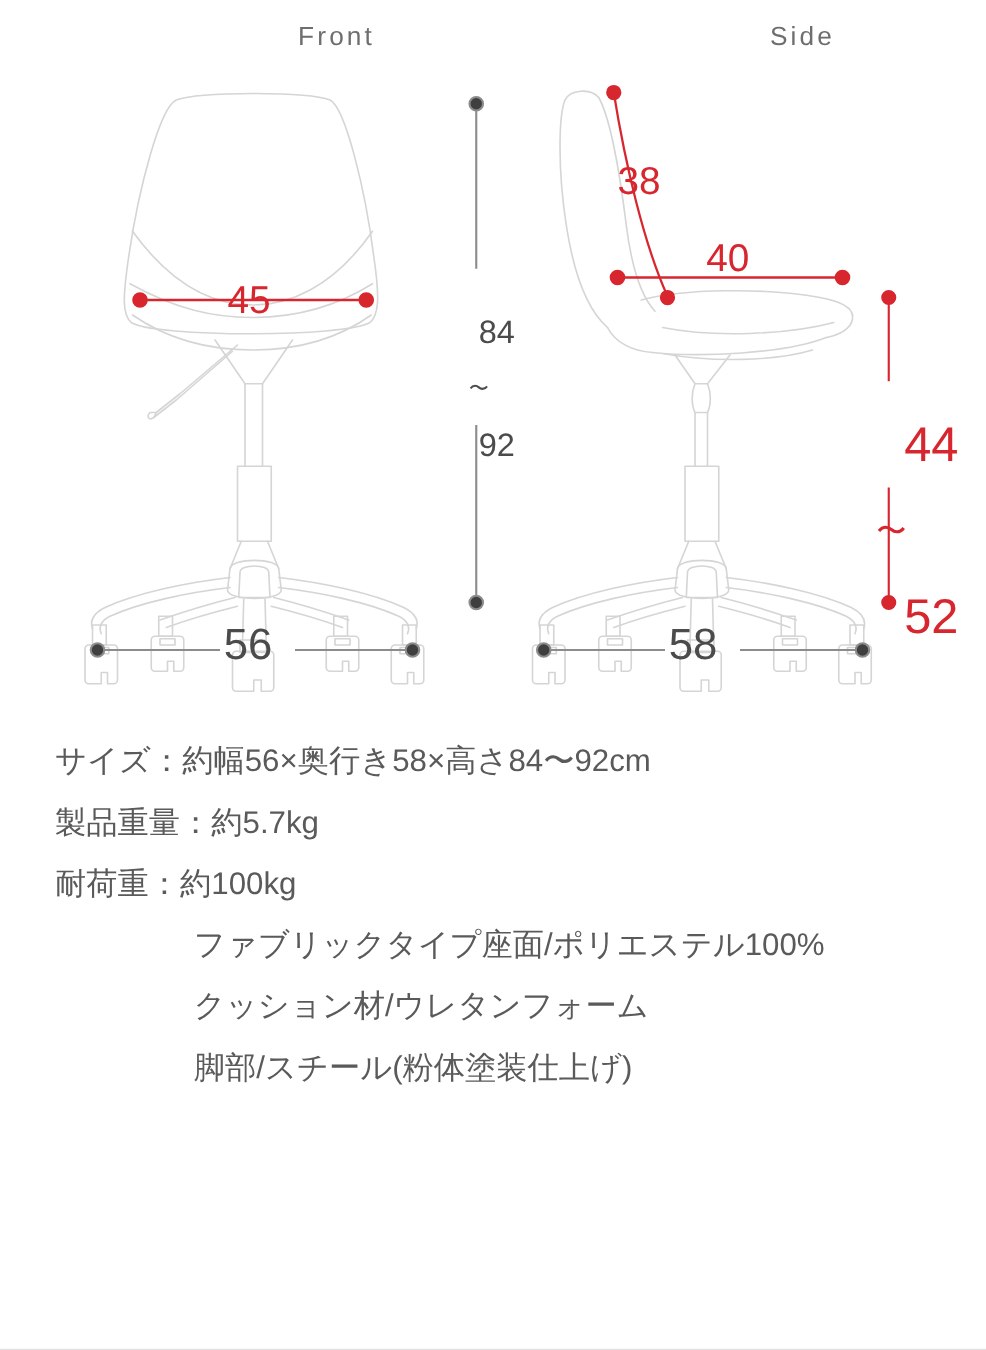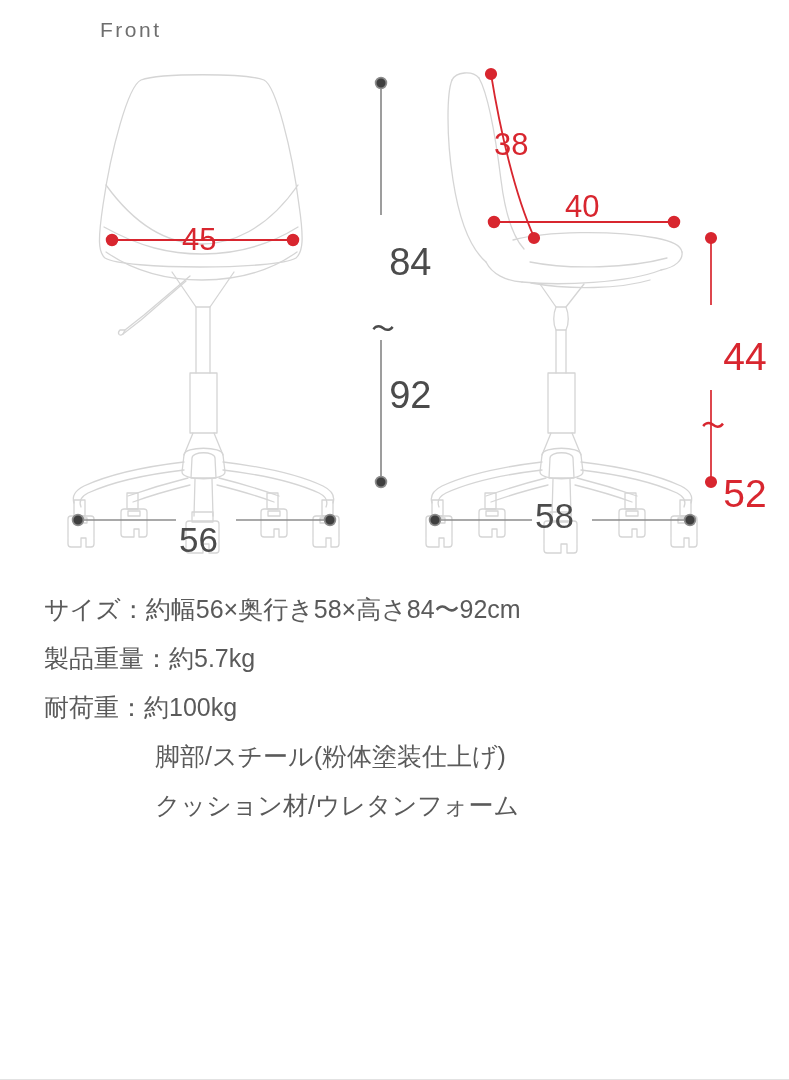--- a/index.html
+++ b/index.html
@@ -19,21 +19,21 @@
   }
 
   
   .view-title {
     position: absolute;
     top: 18px;
     font-size: 21px;
     color: #6e6e6e;
     letter-spacing: 2.5px;
     font-weight: 400;
-    text-align: left;
+    text-align: right;
     width: 200px;
   }
   #title-front { left: 100px; }
   #title-side  { left: 468px; }
 
   
   #drawing {
     position: absolute;
     top: 0;
     left: 0;
@@ -48,33 +48,33 @@
     font-weight: 400;
     line-height: 1;
     white-space: pre;
   }
   .dim-red  { color: #d8262f; }
   .dim-gray { color: #4b4b4b; }
 
   #lbl-45 { left: 182px; top: 224px; font-size: 31px; }
   #lbl-38 { left: 494px; top: 129px; font-size: 31px; }
   #lbl-40 { left: 565px; top: 191px; font-size: 31px; }
-  #lbl-56 { left: 179px; top: 498px; font-size: 35px; margin-top: 24px; }
+  #lbl-56 { left: 179px; top: 498px; font-size: 35px; }
   #lbl-58 { left: 535px; top: 498px; font-size: 35px; }
 
   .stack-label {
     position: absolute;
     text-align: center;
     line-height: 0.93;
   }
   #lbl-8492 {
     left: 347px;
-    top: 210px;
+    top: 229px;
     width: 72px;
-    font-size: 38px;
+    font-size: 26px;
   }
   #lbl-4452 {
     left: 680px;
     top: 303px;
     width: 66px;
     font-size: 39px;
   }
   .tilde {
     display: block;
     font-size: 0.62em;
@@ -98,20 +98,21 @@
     font-weight: 400;
   }
   .spec-line.indent { padding-left: 155px; }
 </style>
 </head>
 <body>
 
 <div id="page">
 
   <div class="view-title" id="title-front">Front</div>
+  <div class="view-title" id="title-side">Side</div>
 
   <svg id="drawing" viewBox="0 0 789 560">
     <g fill="none" stroke="#d5d5d5" stroke-width="1.3" stroke-linejoin="round" stroke-linecap="round">
 
       <g>
 
         <path d="M141,80 C160,73 246,73 264,80 C276,86 292,150 299,205
                  C304,239 303,252 296,258 C276,270 124,270 105,258
                  C98,252 98,239 103,205 C111,150 128,86 141,80 Z"></path>
 
@@ -303,17 +304,18 @@
   <div class="dim-label dim-red stack-label" id="lbl-4452">
     <span>44</span>
     <span class="tilde">〜</span>
     <span>52</span>
   </div>
 
   <div id="specs">
       <div class="spec-line">サイズ：約幅56×奥行き58×高さ84〜92cm</div>
       <div class="spec-line">製品重量：約5.7kg</div>
       <div class="spec-line">耐荷重：約100kg</div>
+      <div class="spec-line indent">ファブリックタイプ座面/ポリエステル100%</div>
+      <div class="spec-line indent">クッション材/ウレタンフォーム</div>
       <div class="spec-line indent">脚部/スチール(粉体塗装仕上げ)</div>
-      <div class="spec-line indent">クッション材/ウレタンフォーム</div>
     </div>
 
 </div>
 
 </body></html>

